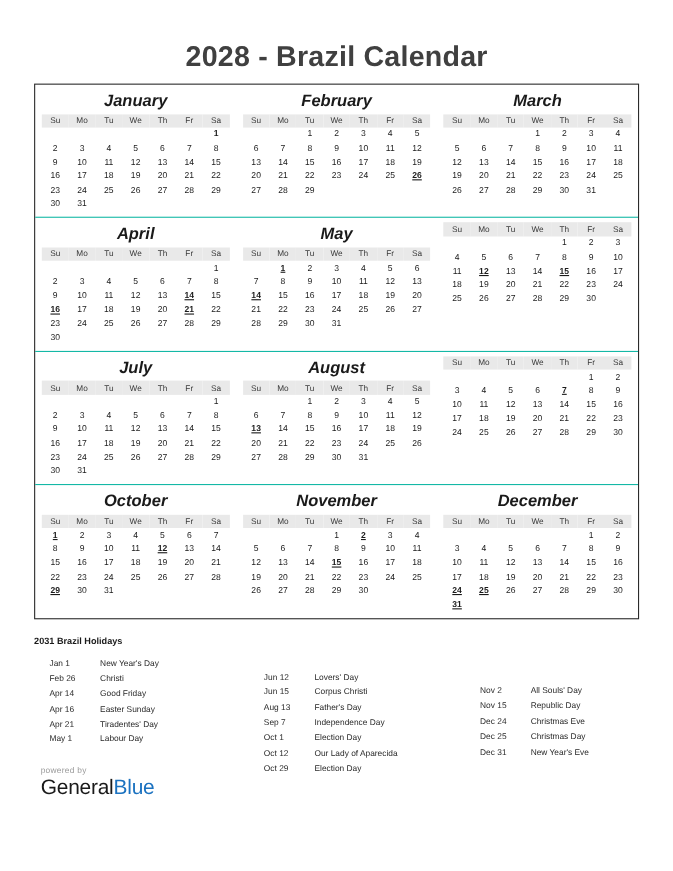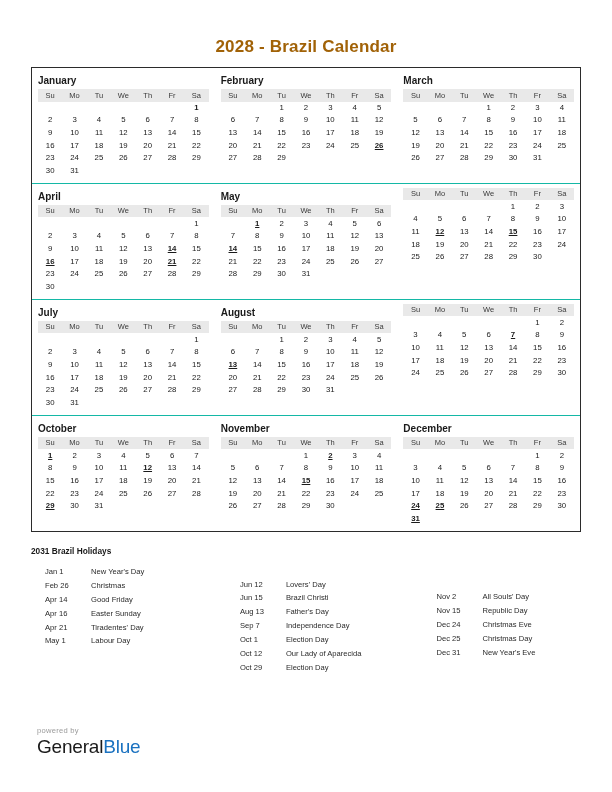--- a/index.html
+++ b/index.html
@@ -16,23 +16,23 @@
     position: relative;
     width: 612px;
     height: 792px;
     background: #ffffff;
     padding: 0;
   }
 
   
   .cal-title {
     text-align: center;
-    font-size: 17px;
+    font-size: 26px;
     font-weight: bold;
-    color: #a16207;
+    color: #404040;
     letter-spacing: 0.2px;
     padding-top: 38px;
     padding-bottom: 12px;
     line-height: 1;
   }
 
   
   .cal-frame {
     margin: 0 31px;
     border: 1px solid #2b2b2b;
@@ -45,26 +45,27 @@
   .month-row + .month-row { border-top: 1px solid #14b8a6; }
 
   .month-cell {
     flex: 1 1 33.3333%;
     padding: 4px 6px 6px 6px;
     min-width: 0;
   }
   .month-cell.mid { border-left: 0; border-right: 0; }
 
   .month-name {
-    text-align: left;
-    font-size: 10px;
+    text-align: center;
+    font-size: 15px;
     font-weight: bold;
     color: #1a1a1a;
     padding: 3px 0 3px 0;
     line-height: 1.1;
+    font-style: italic;
   }
 
   table.mtbl {
     width: 100%;
     border-collapse: collapse;
     table-layout: fixed;
   }
   table.mtbl th {
     font-size: 7.5px;
     font-weight: normal;
@@ -125,21 +126,21 @@
     flex: 0 0 46px;
     white-space: nowrap;
   }
   .hol-name { white-space: nowrap; }
   .hol-spacer { height: 12.6px; }
 
   
   .footer {
     position: absolute;
     left: 37px;
-    top: 726px;
+    top: 696px;
   }
   .powered {
     font-size: 7.6px;
     color: #9a9a9a;
     letter-spacing: 0.25px;
     margin-bottom: 2px;
   }
   .brand {
     font-size: 19px;
     line-height: 1;
@@ -960,21 +961,21 @@
   <div class="hol-section">
     <div class="hol-heading">2031 Brazil Holidays</div>
     <div class="hol-cols" id="holCols">
         <div class="hol-col">
           <div class="hol-item">
             <span class="hol-date">Jan 1</span>
             <span class="hol-name">New Year's Day</span>
           </div>
           <div class="hol-item">
             <span class="hol-date">Feb 26</span>
-            <span class="hol-name">Christmas</span>
+            <span class="hol-name">Christi</span>
           </div>
           <div class="hol-item">
             <span class="hol-date">Apr 14</span>
             <span class="hol-name">Good Friday</span>
           </div>
           <div class="hol-item">
             <span class="hol-date">Apr 16</span>
             <span class="hol-name">Easter Sunday</span>
           </div>
           <div class="hol-item">
@@ -987,21 +988,21 @@
           </div>
         </div>
         <div class="hol-col">
           <div class="hol-spacer"></div>
           <div class="hol-item">
             <span class="hol-date">Jun 12</span>
             <span class="hol-name">Lovers' Day</span>
           </div>
           <div class="hol-item">
             <span class="hol-date">Jun 15</span>
-            <span class="hol-name">Brazil Christi</span>
+            <span class="hol-name">Corpus Christi</span>
           </div>
           <div class="hol-item">
             <span class="hol-date">Aug 13</span>
             <span class="hol-name">Father's Day</span>
           </div>
           <div class="hol-item">
             <span class="hol-date">Sep 7</span>
             <span class="hol-name">Independence Day</span>
           </div>
           <div class="hol-item">

